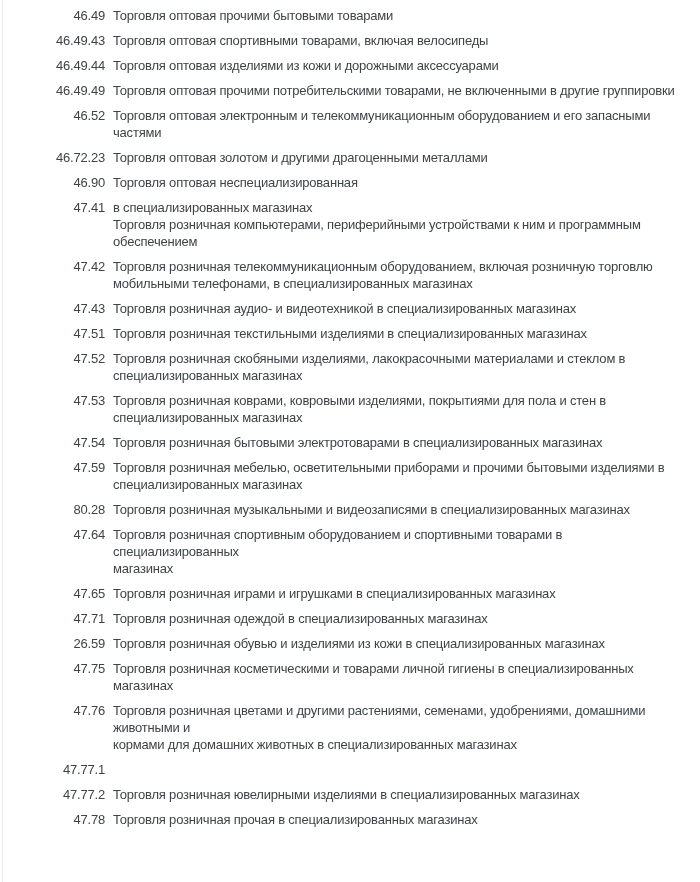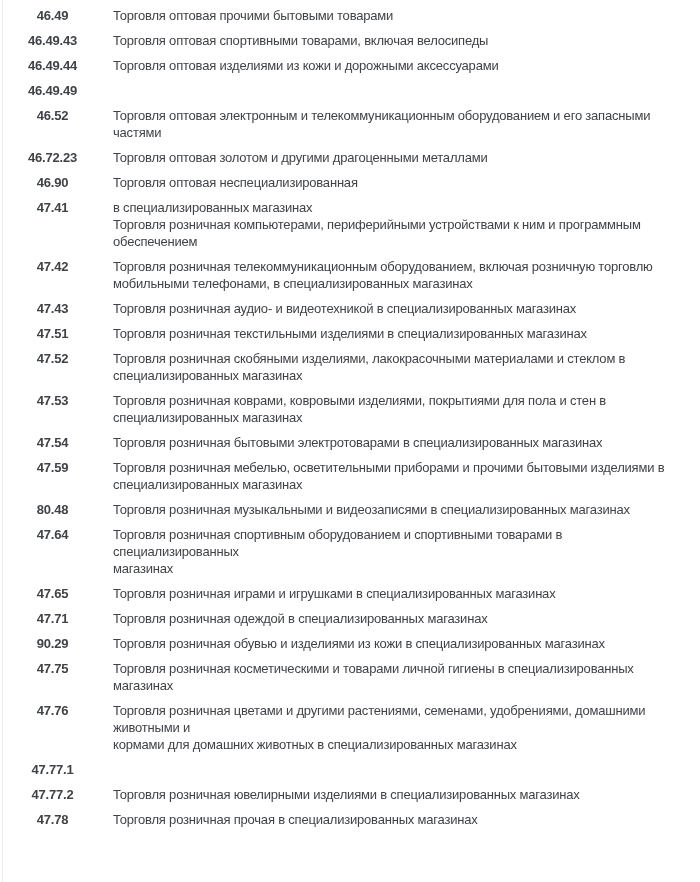--- a/index.html
+++ b/index.html
@@ -35,23 +35,22 @@
     align-items: flex-start;
     margin-bottom: 8px;
     font-size: 13px;
     line-height: 17px;
     letter-spacing: -0.2px;
     color: #3f4347;
   }
   .code {
     width: 105px;
     flex-shrink: 0;
-    text-align: center;
+    text-align: right;
     white-space: nowrap;
-    font-weight: bold;
   }
   .desc {
     margin-left: 8px;
     width: 576px;
   }
   .desc-line {
     display: block;
   }
 </style>
 </head>
@@ -73,20 +72,23 @@
         </div>
       </div>
       <div class="row">
         <div class="code">46.49.44</div>
         <div class="desc">
           <span class="desc-line">Торговля оптовая изделиями из кожи и дорожными аксессуарами</span>
         </div>
       </div>
       <div class="row">
         <div class="code">46.49.49</div>
+        <div class="desc">
+          <span class="desc-line">Торговля оптовая прочими потребительскими товарами, не включенными в другие группировки</span>
+        </div>
       </div>
       <div class="row">
         <div class="code">46.52</div>
         <div class="desc">
           <span class="desc-line">Торговля оптовая электронным и телекоммуникационным оборудованием и его запасными частями</span>
         </div>
       </div>
       <div class="row">
         <div class="code">46.72.23</div>
         <div class="desc">
@@ -146,21 +148,21 @@
         </div>
       </div>
       <div class="row">
         <div class="code">47.59</div>
         <div class="desc">
           <span class="desc-line">Торговля розничная мебелью, осветительными приборами и прочими бытовыми изделиями в</span>
           <span class="desc-line">специализированных магазинах</span>
         </div>
       </div>
       <div class="row">
-        <div class="code">80.48</div>
+        <div class="code">80.28</div>
         <div class="desc">
           <span class="desc-line">Торговля розничная музыкальными и видеозаписями в специализированных магазинах</span>
         </div>
       </div>
       <div class="row">
         <div class="code">47.64</div>
         <div class="desc">
           <span class="desc-line">Торговля розничная спортивным оборудованием и спортивными товарами в специализированных</span>
           <span class="desc-line">магазинах</span>
         </div>
@@ -171,21 +173,21 @@
           <span class="desc-line">Торговля розничная играми и игрушками в специализированных магазинах</span>
         </div>
       </div>
       <div class="row">
         <div class="code">47.71</div>
         <div class="desc">
           <span class="desc-line">Торговля розничная одеждой в специализированных магазинах</span>
         </div>
       </div>
       <div class="row">
-        <div class="code">90.29</div>
+        <div class="code">26.59</div>
         <div class="desc">
           <span class="desc-line">Торговля розничная обувью и изделиями из кожи в специализированных магазинах</span>
         </div>
       </div>
       <div class="row">
         <div class="code">47.75</div>
         <div class="desc">
           <span class="desc-line">Торговля розничная косметическими и товарами личной гигиены в специализированных магазинах</span>
         </div>
       </div>

